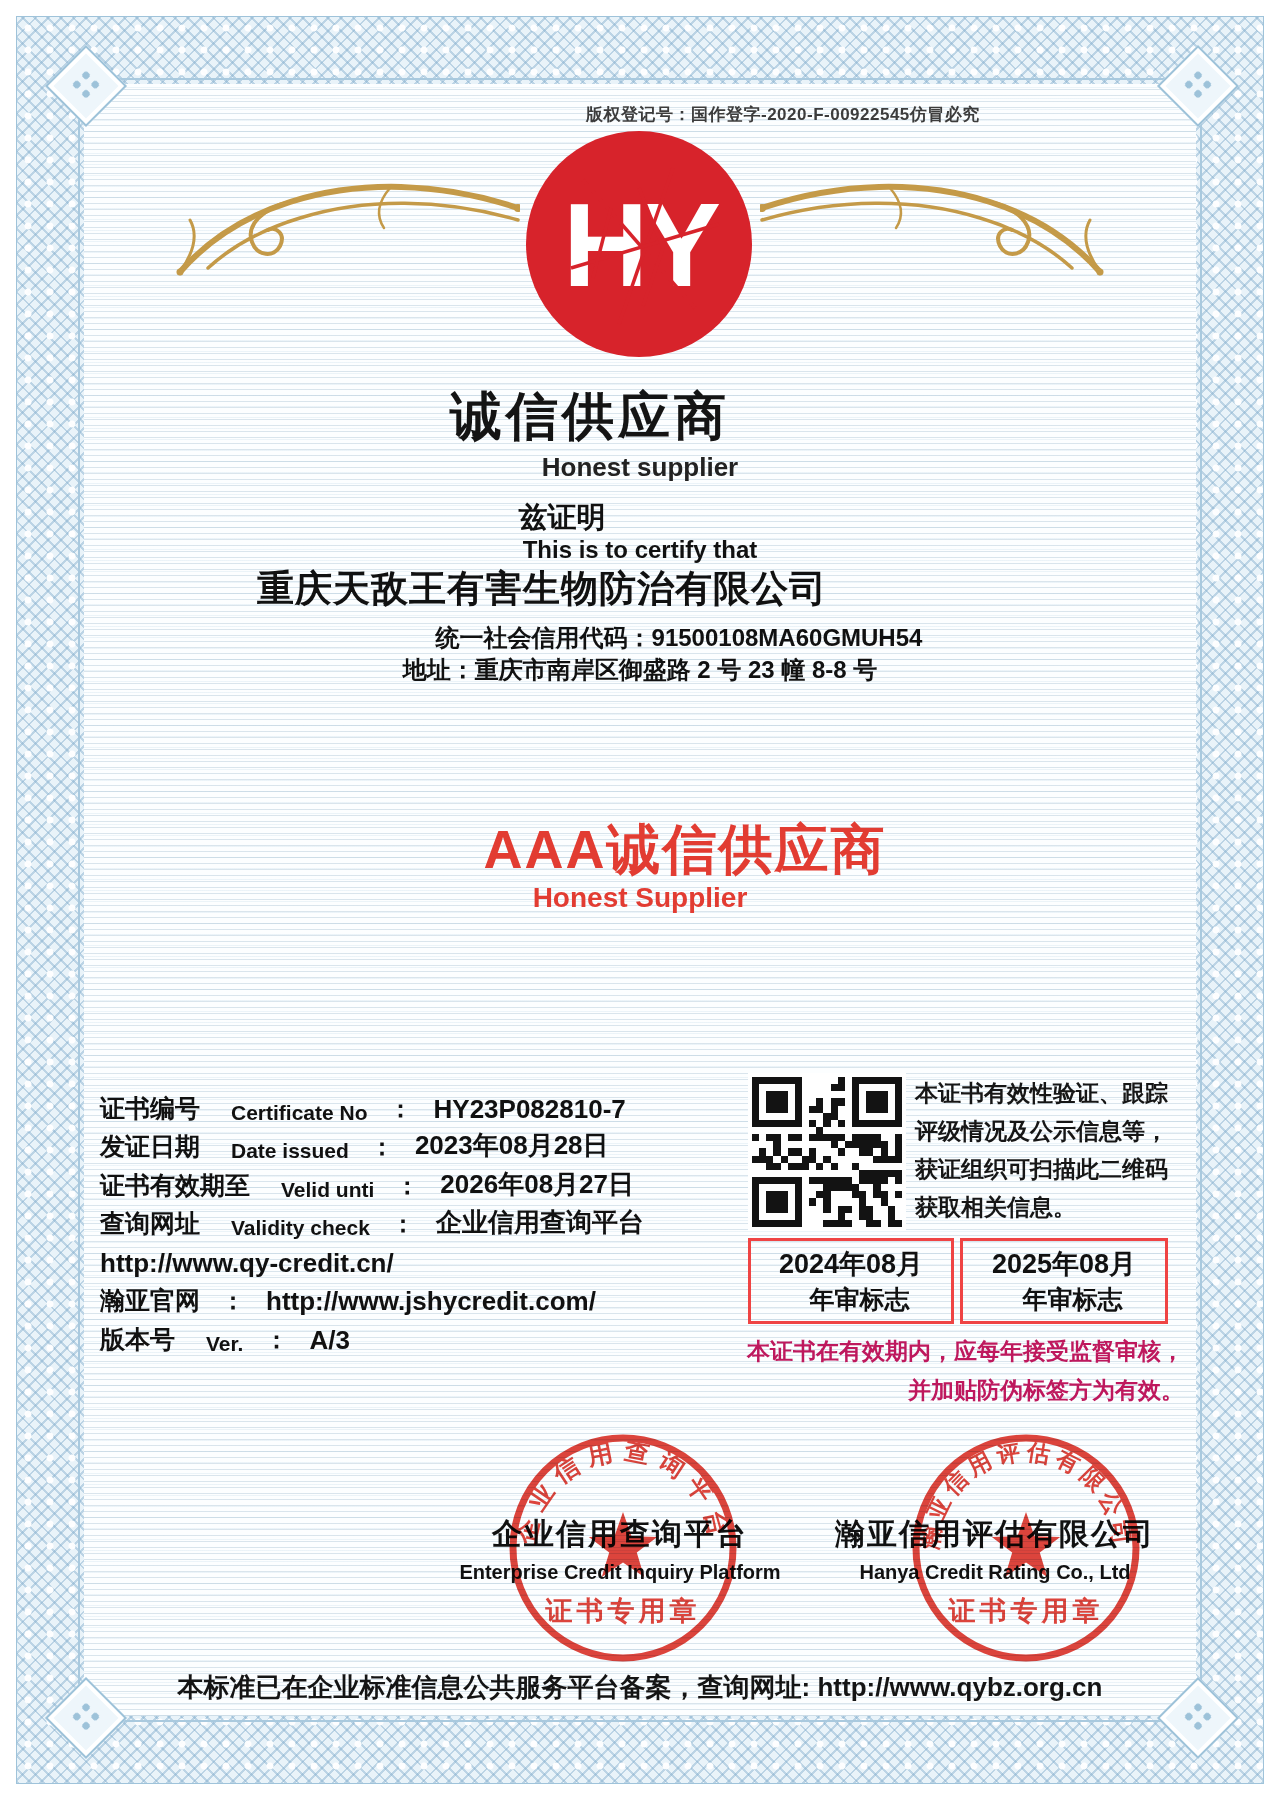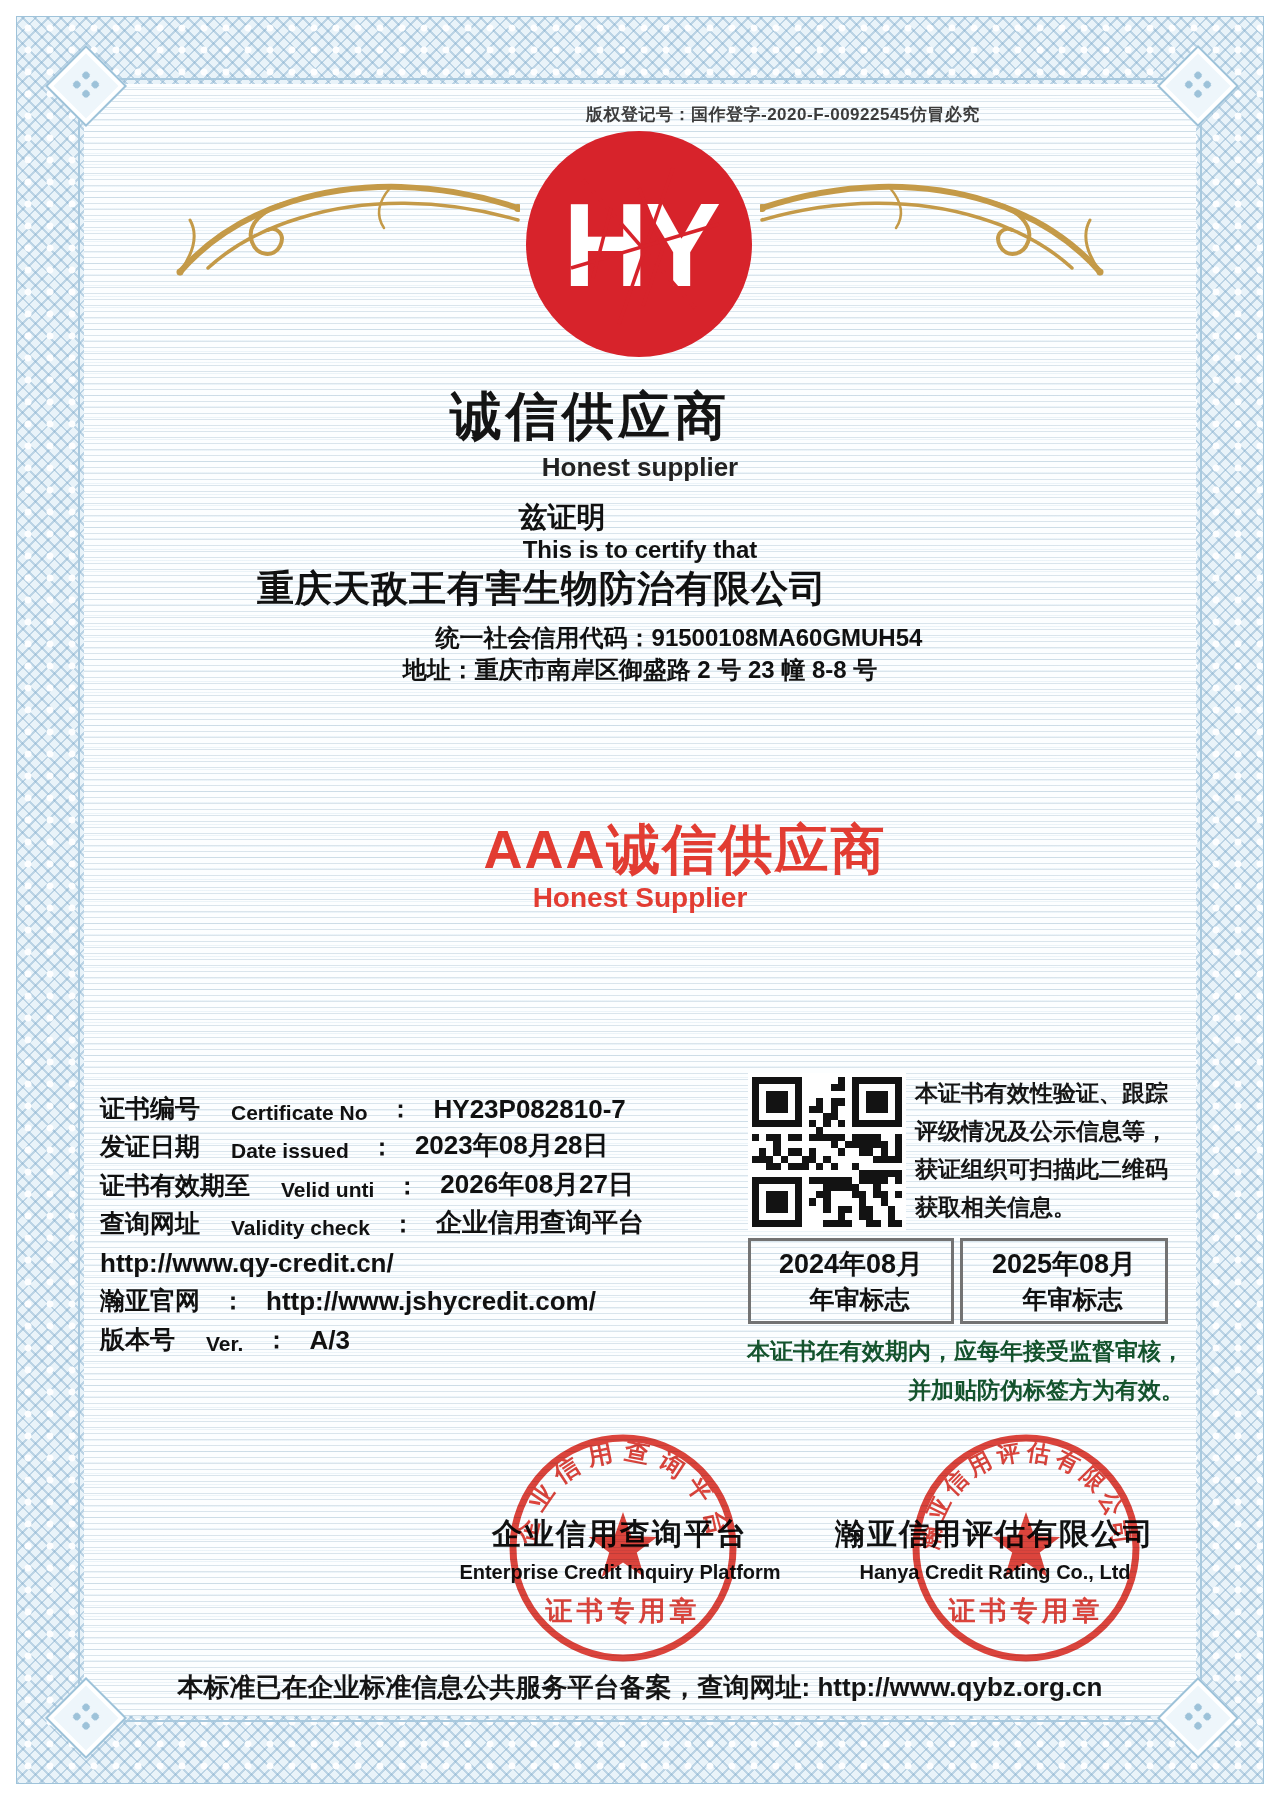--- a/index.html
+++ b/index.html
@@ -70,28 +70,28 @@
   .dl-val{font-size:26px;font-weight:600;}
   .dl-cn:empty,.dl-en:empty,.dl-sep:empty{display:none;margin:0;}
 
   
   .qr{position:absolute;left:752px;top:1077px;width:150px;height:150px;background:#fff;
       box-shadow:0 0 0 4px #fff;}
   .qr svg{width:100%;height:100%;display:block;}
   .qr-note{position:absolute;left:915px;top:1074px;width:260px;
     font-size:23px;font-weight:600;line-height:38px;color:#161616;}
 
-  .audit-box{position:absolute;top:1238px;height:80px;border:3px solid #737373;
+  .audit-box{position:absolute;top:1238px;height:80px;border:3px solid #ef4444;
     display:flex;flex-direction:column;justify-content:center;text-align:center;}
   .ab-1{left:748px;width:200px;} .ab-2{left:960px;width:202px;}
   .ab-period{font-size:27px;font-weight:600;line-height:36px;}
   .ab-label{font-size:25px;font-weight:600;line-height:34px;padding-left:17px;}
 
   .validity-note{position:absolute;left:740px;width:444px;top:1332px;
-    font-size:23px;font-weight:600;line-height:39px;text-align:right;color:#14532d;}
+    font-size:23px;font-weight:600;line-height:39px;text-align:right;color:#be185d;}
 
   
   .issuer{position:absolute;text-align:center;}
   .issuer-left{left:430px;top:1514px;width:380px;}
   .issuer-right{left:800px;top:1514px;width:390px;}
   .issuer-cn{font-size:30px;font-weight:700;letter-spacing:2px;}
   .issuer-en{font-size:20px;font-weight:600;margin-top:6px;}
   .stamp{position:absolute;width:240px;height:240px;mix-blend-mode:multiply;opacity:.92;}
   .stamp-left{left:503px;top:1428px;}
   .stamp-right{left:906px;top:1428px;}

